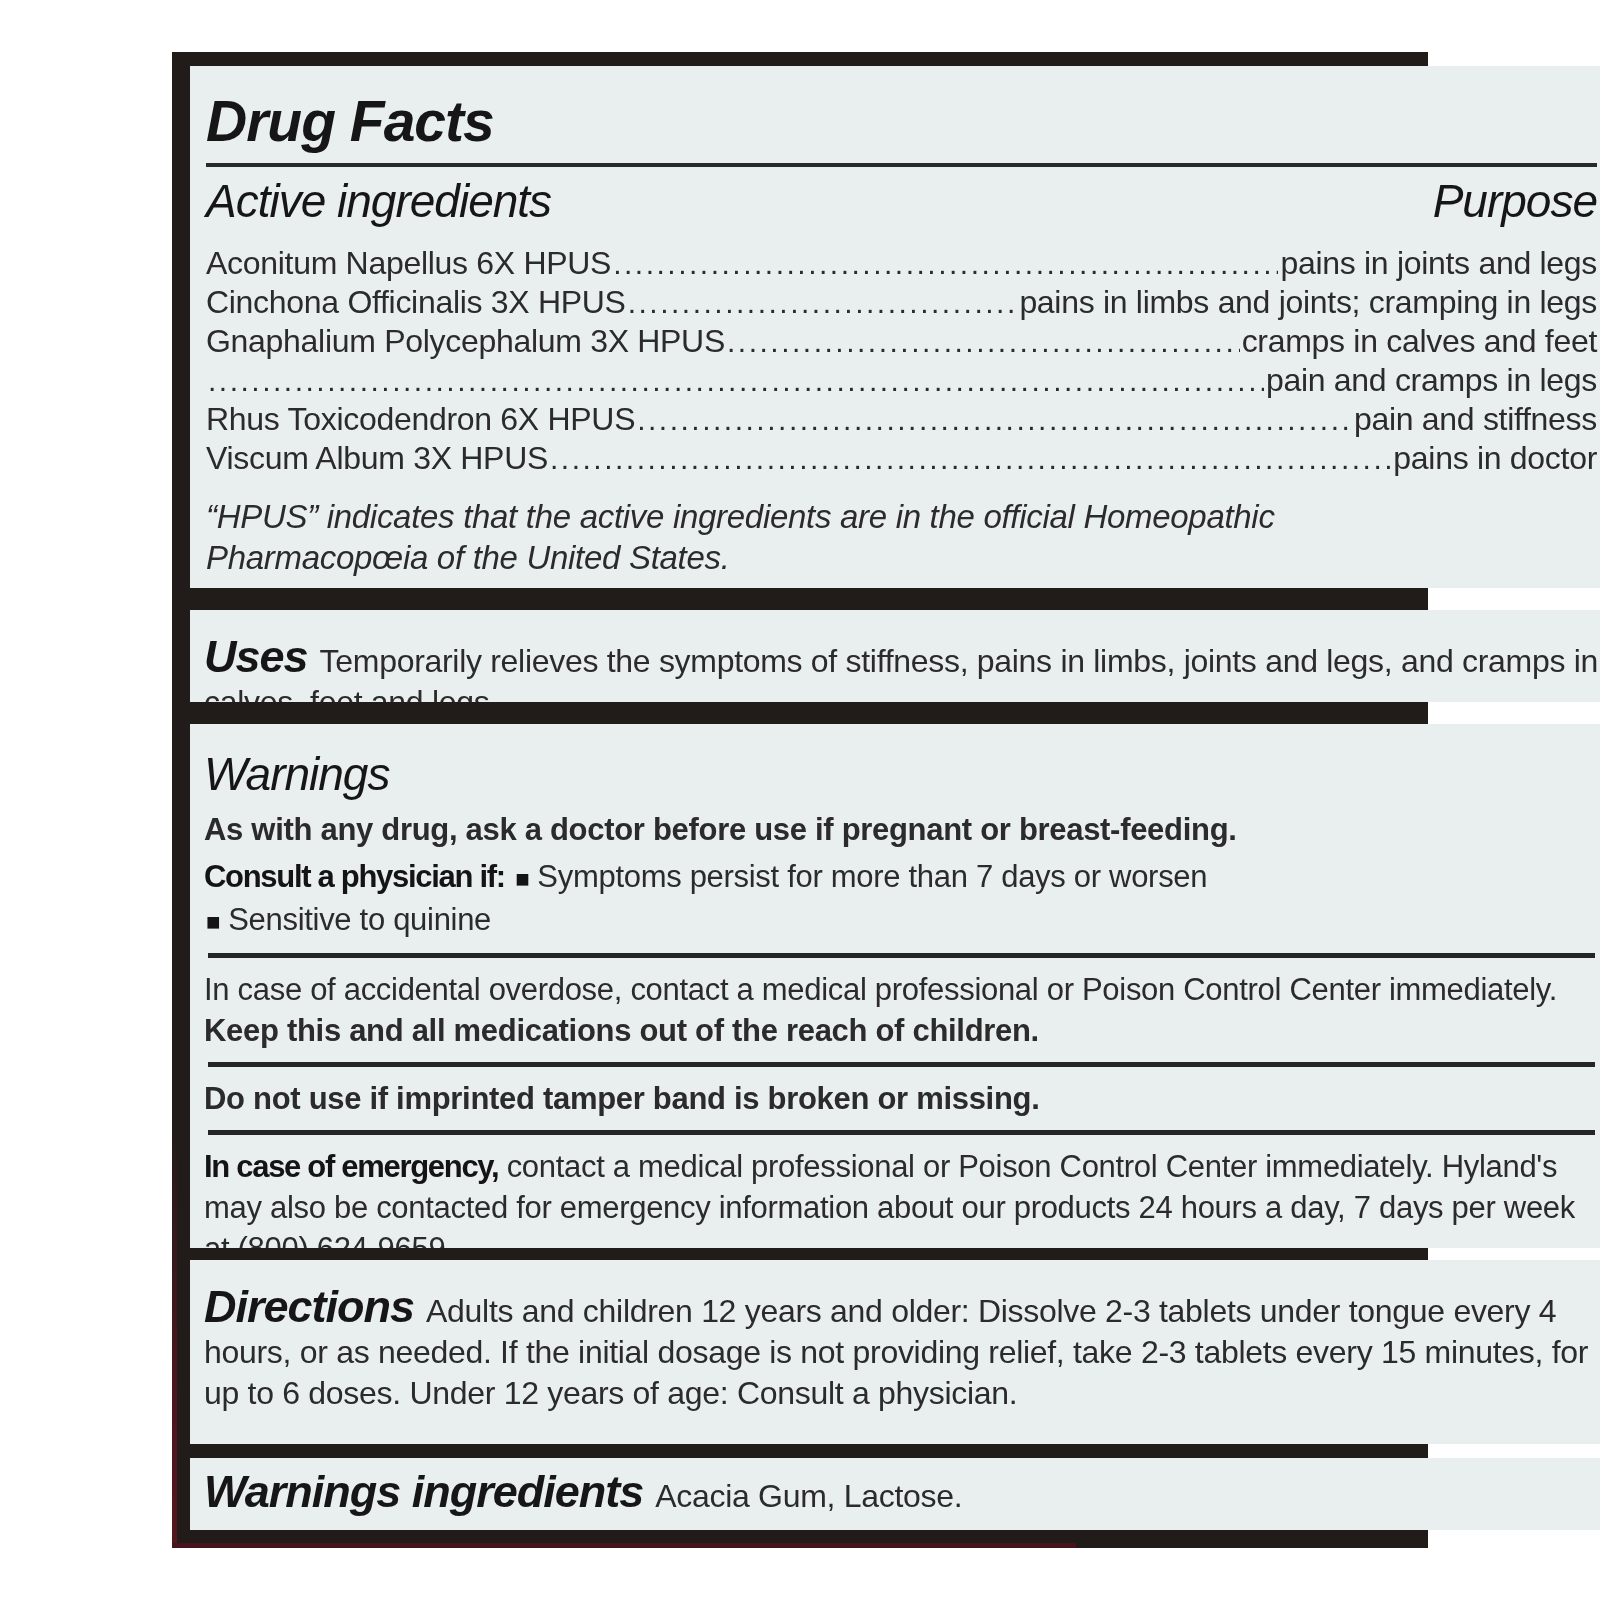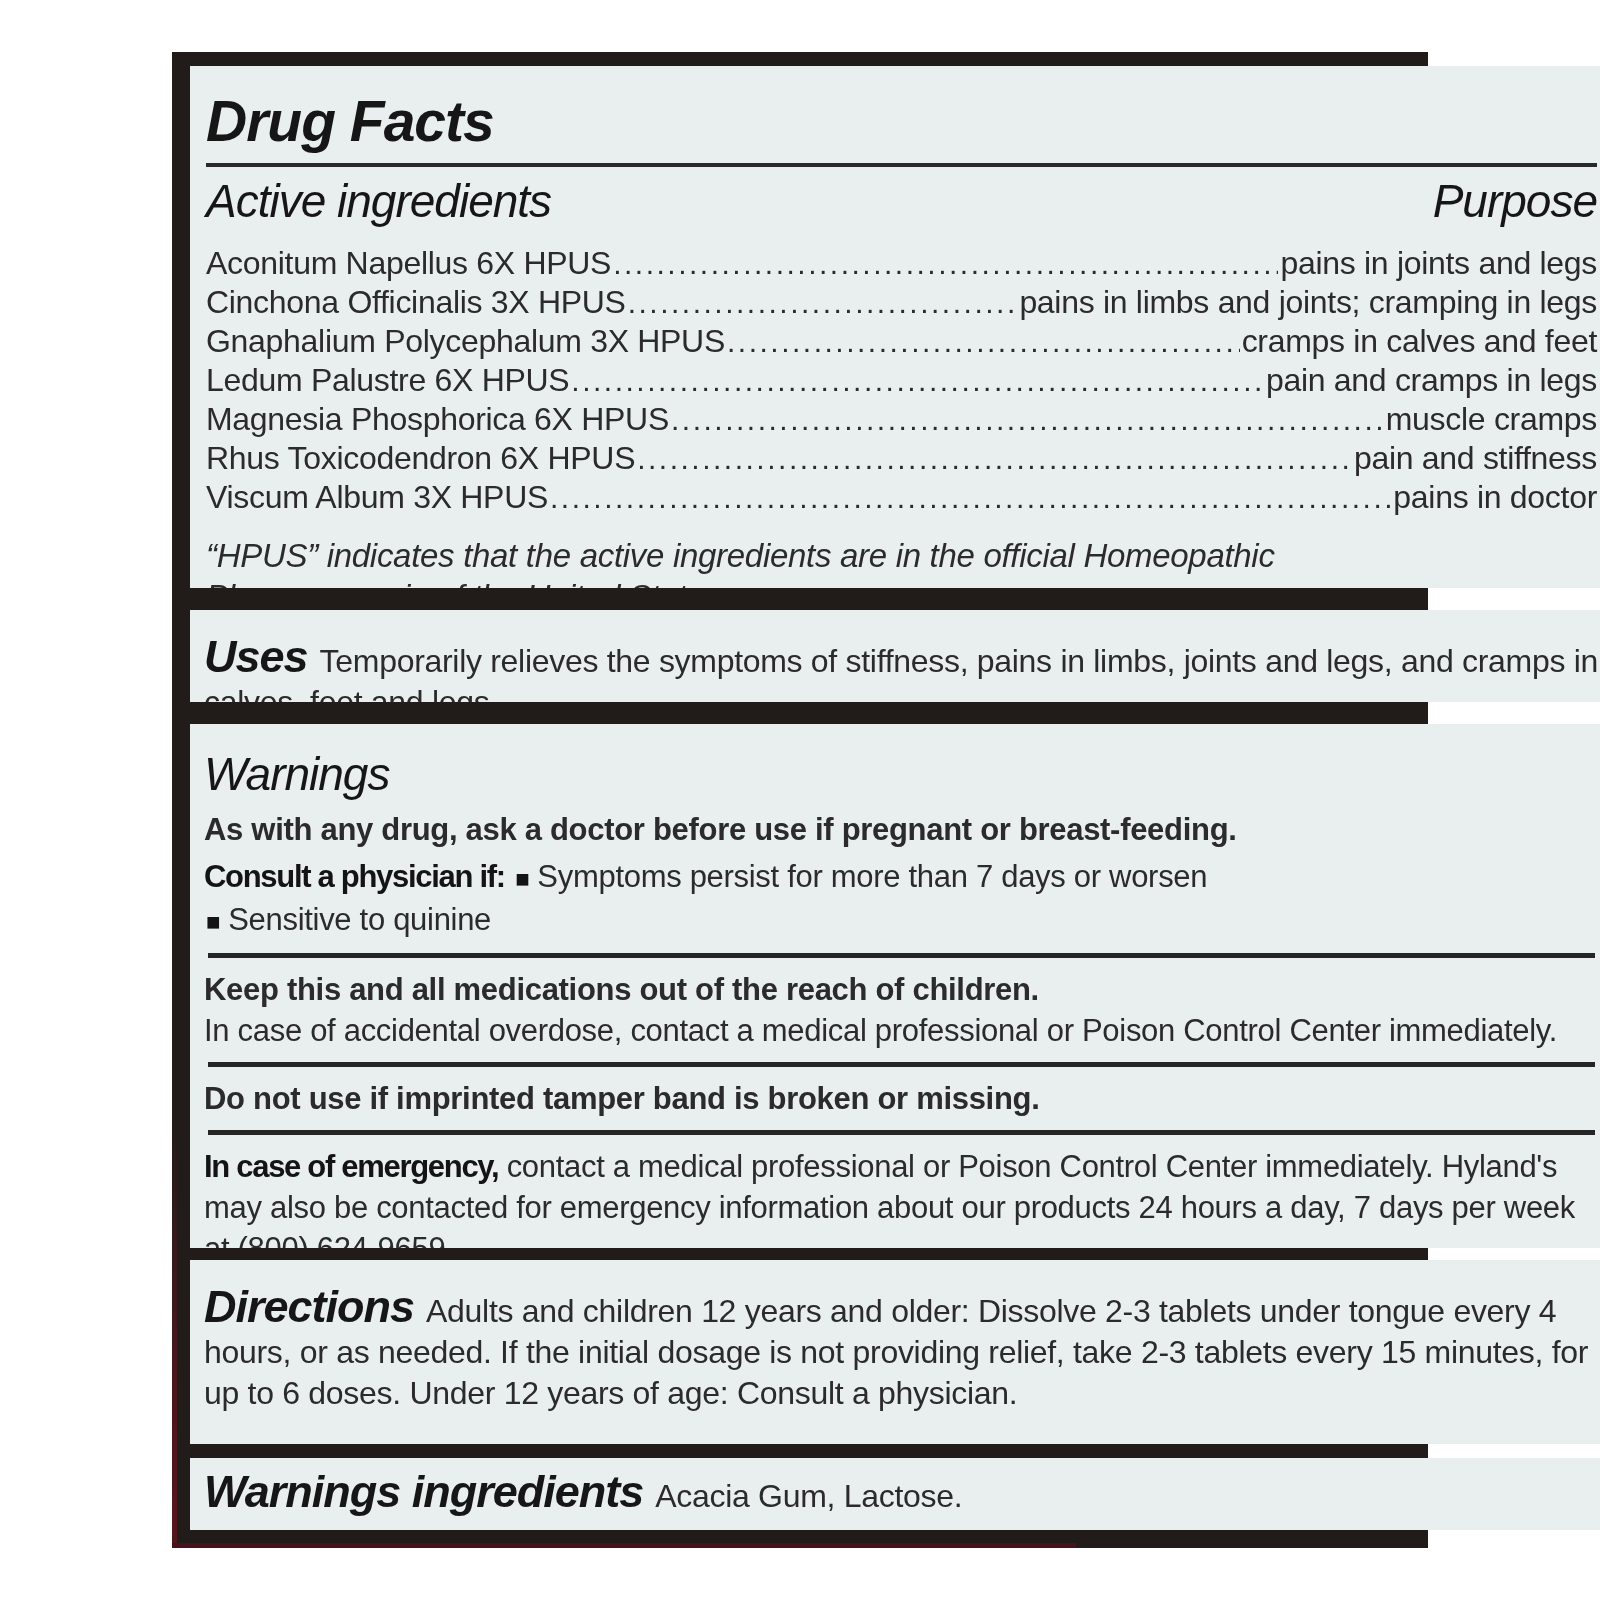--- a/index.html
+++ b/index.html
@@ -98,28 +98,22 @@
         <span class="a-name">Cinchona Officinalis 3X HPUS</span>
           <span class="leader"></span>
           <span class="a-purpose">pains in limbs and joints; cramping in legs</span>
       </div>
       <div class="active-row">
         <span class="a-name">Gnaphalium Polycephalum 3X HPUS</span>
           <span class="leader"></span>
           <span class="a-purpose">cramps in calves and feet</span>
       </div>
       <div class="active-row">
-        <span class="a-name">Ledum Palustre 6X HPUS</span>
           <span class="leader"></span>
           <span class="a-purpose">pain and cramps in legs</span>
-      </div>
-      <div class="active-row">
-        <span class="a-name">Magnesia Phosphorica 6X HPUS</span>
-          <span class="leader"></span>
-          <span class="a-purpose">muscle cramps</span>
       </div>
       <div class="active-row">
         <span class="a-name">Rhus Toxicodendron 6X HPUS</span>
           <span class="leader"></span>
           <span class="a-purpose">pain and stiffness</span>
       </div>
       <div class="active-row">
         <span class="a-name">Viscum Album 3X HPUS</span>
           <span class="leader"></span>
           <span class="a-purpose">pains in doctor</span>
@@ -131,22 +125,22 @@
   <section class="panel panel-b">
     <p class="body-text"><span class="h2-inline">Uses</span><span>Temporarily relieves the symptoms of stiffness, pains in limbs, joints and legs, and cramps in calves, feet and legs.</span></p>
   </section>
 
   <section class="panel panel-c">
     <h2 class="h2 warnings-title">Warnings</h2>
     <p class="w-line bold-c">As with any drug, ask a doctor before use if pregnant or breast-feeding.</p>
     <p class="w-line p-gap"><span class="bold-c">Consult a physician if:</span> <span class="sq">■</span><span>Symptoms persist for more than 7 days or worsen</span></p>
     <p class="w-line"><span class="sq">■</span><span>Sensitive to quinine</span></p>
     <div class="divider"></div>
+    <p class="w-line">In case of accidental overdose, contact a medical professional or Poison Control Center immediately.</p>
     <p class="w-line bold-c">Keep this and all medications out of the reach of children.</p>
-    <p class="w-line">In case of accidental overdose, contact a medical professional or Poison Control Center immediately.</p>
     <div class="divider"></div>
     <p class="w-line bold-c">Do not use if imprinted tamper band is broken or missing.</p>
     <div class="divider"></div>
     <p class="w-line"><span class="bold-c">In case of emergency,</span> <span>contact a medical professional or Poison Control Center immediately. Hyland's may also be contacted for emergency information about our products 24 hours a day, 7 days per week at (800) 624-9659.</span></p>
   </section>
 
   <section class="panel panel-d">
     <p class="body-text" style="margin-top:10px;"><span class="h2-inline">Directions</span><span>Adults and children 12 years and older: Dissolve 2-3 tablets under tongue every 4 hours, or as needed. If the initial dosage is not providing relief, take 2-3 tablets every 15 minutes, for up to 6 doses. Under 12 years of age: Consult a physician.</span></p>
   </section>
 

